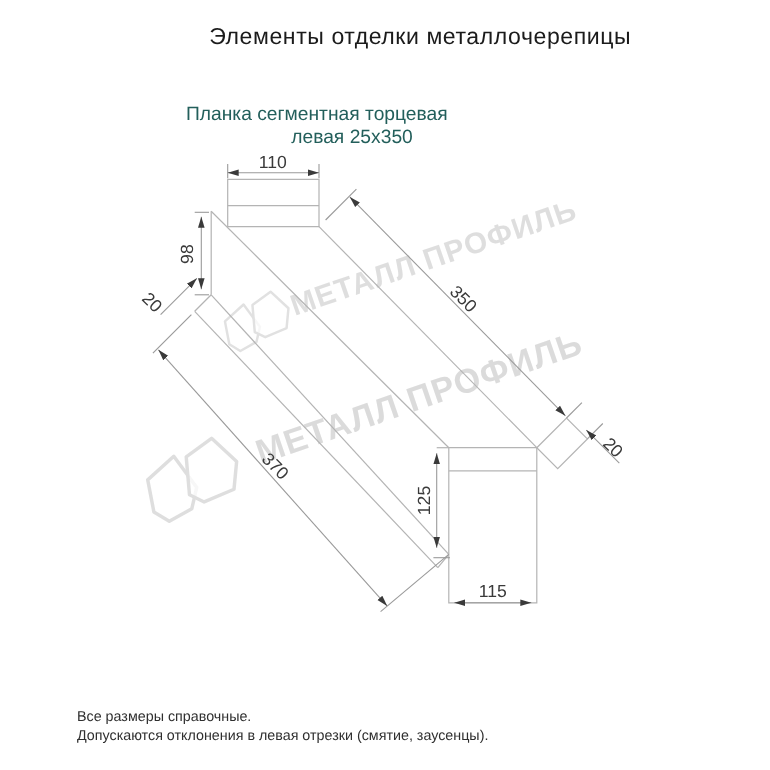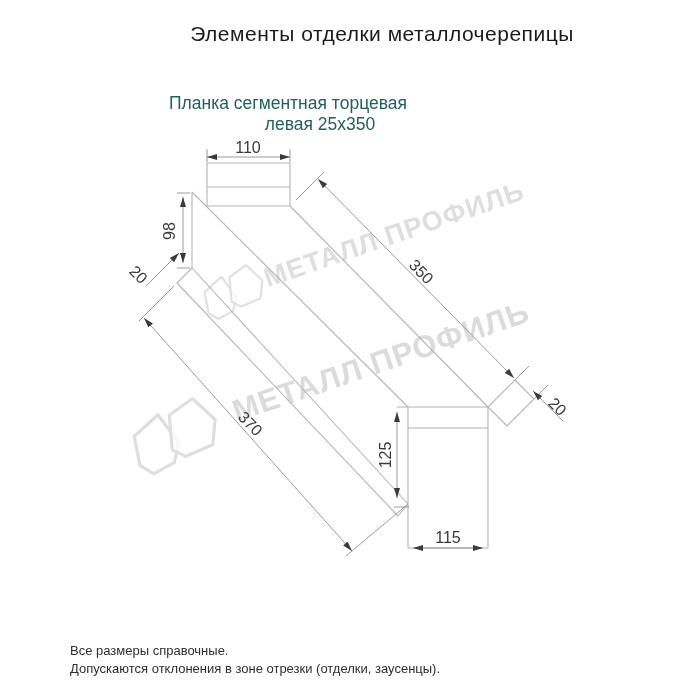--- a/index.html
+++ b/index.html
@@ -113,13 +113,13 @@
     <text class="dim-text" x="138" y="280" text-anchor="middle" transform="rotate(45 138 275)">20</text>
     <text class="dim-text" x="421" y="277" text-anchor="middle" transform="rotate(45 421 272)">350</text>
     <text class="dim-text" x="557" y="412" text-anchor="middle" transform="rotate(45 557 407)">20</text>
     <text class="dim-text" x="250" y="429" text-anchor="middle" transform="rotate(45 250 424)">370</text>
     <text class="dim-text" x="386" y="460" text-anchor="middle" transform="rotate(-90 386 455)">125</text>
     <text class="dim-text" x="448" y="543" text-anchor="middle">115</text>
   </g>
 </svg>
 
 <div class="footer-line f1" style="color: rgb(47, 47, 47);">Все размеры справочные.</div>
-<div class="footer-line f2" style="color: rgb(47, 47, 47);">Допускаются отклонения в зоне отрезки (отделки, заусенцы).</div>
+<div class="footer-line f2" style="color: rgb(47, 47, 47);">Допускаются отклонения в левая отрезки (смятие, заусенцы).</div>
 
 </body></html>

